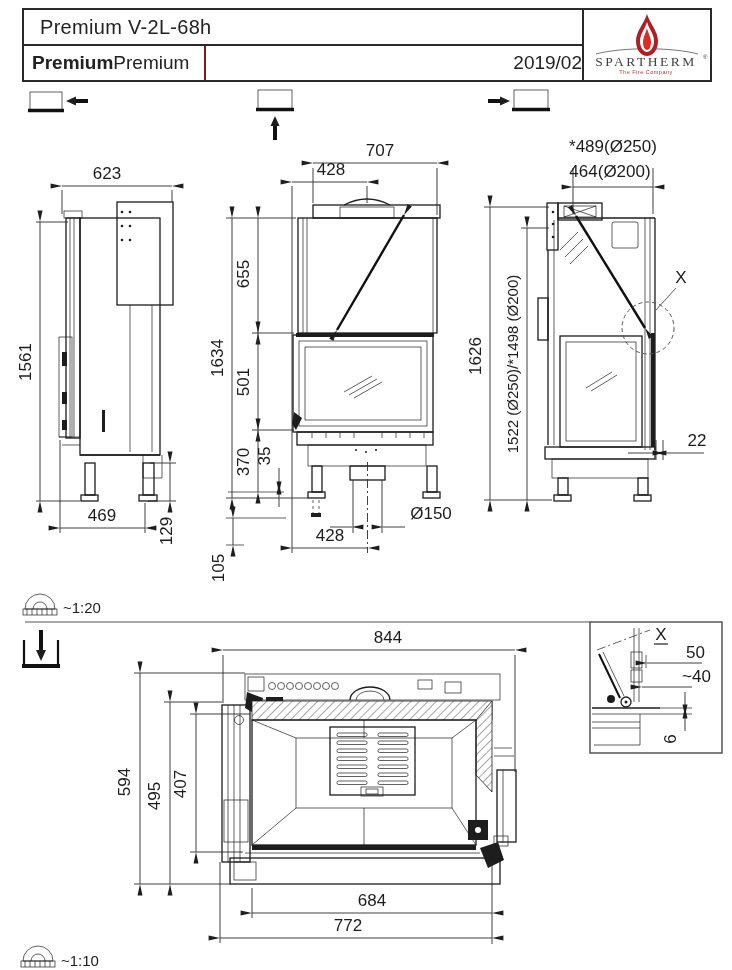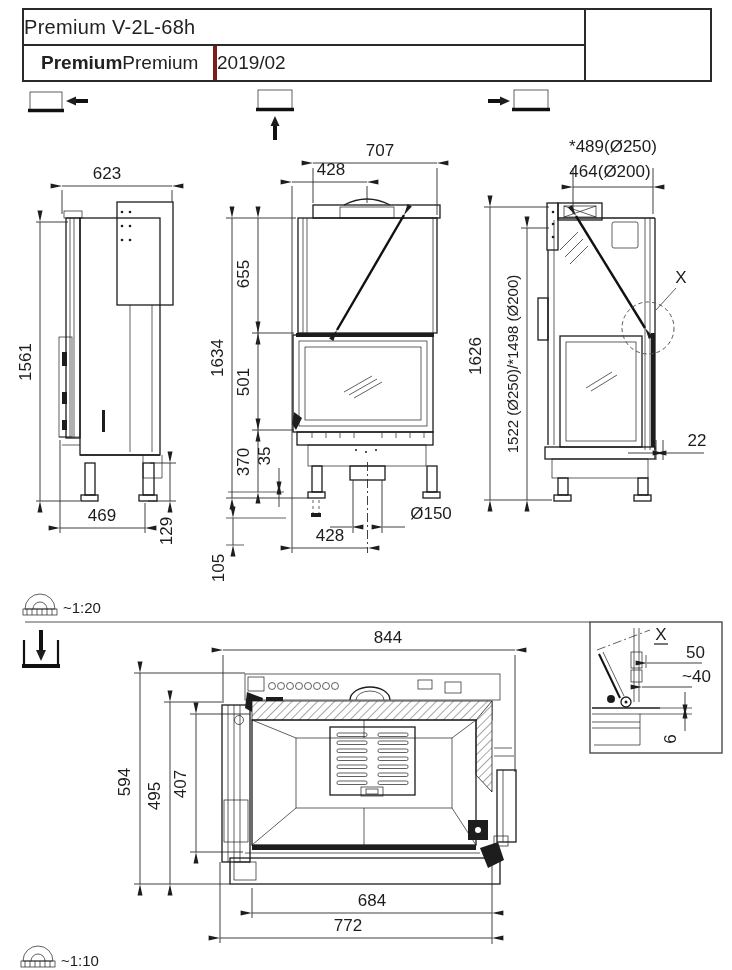--- a/index.html
+++ b/index.html
@@ -3,26 +3,26 @@
 <meta charset="utf-8">
 <style>
   html,body{margin:0;padding:0;background:#fff}
   .page{position:relative;width:732px;height:970px;background:#ffffff;
         font-family:"Liberation Sans",sans-serif;overflow:hidden}
   
   .tblock{position:absolute;left:22px;top:8px;width:686px;height:70px;
           border:2px solid #2a2a2a;display:flex;background:#fff}
   .t-left{width:560px;border-right:2px solid #2a2a2a;display:flex;flex-direction:column}
   .t-row1{height:34px;border-bottom:2px solid #2a2a2a;display:flex;align-items:center;
-          padding-left:0;font-size:20px;color:#222;letter-spacing:.3px}
+          padding-left:16px;font-size:20px;color:#222;letter-spacing:.3px}
   .t-row2{flex:1;display:flex}
   .t-cell{display:flex;align-items:center;font-size:19px;color:#222}
-  .c1{width:172px;padding-left:17px;border-right:4px solid #7f1d1d}
+  .c1{width:172px;padding-left:8px;border-right:2px solid #7f1d1d}
   .c2{width:186px;justify-content:center;border-right:2px solid #2a2a2a}
-  .c3{flex:1;justify-content:flex-start}
+  .c3{flex:1;justify-content:flex-end}
   .bold{font-weight:bold}
   .t-logo{flex:1;position:relative}
   
   svg.draw{position:absolute;left:0;top:0}
   .ol{fill:none;stroke:#1d1d1d;stroke-width:1.3}
   .tl{fill:none;stroke:#1d1d1d;stroke-width:.7}
   .dl{fill:none;stroke:#2b2b2b;stroke-width:.9}
   .fd{fill:#1d1d1d;stroke:none}
   .thk{fill:none;stroke:#111;stroke-width:2.4}
   .hatched{fill:url(#hatch);stroke:#1d1d1d;stroke-width:.8}
@@ -45,20 +45,31 @@
         </div>
       <div class="t-row2">
         <div class="t-cell c1">
           <span class="bold">Premium</span>
             <span>Premium</span>
         </div>
         <div class="t-cell c3">
             <span>2019/02</span>
           </div>
       </div>
+    </div>
+    <div class="t-logo">
+      <svg width="126" height="66" viewBox="0 0 126 66">
+        <path d="M12,44 C38,37 88,37 114,44" fill="none" stroke="#666" stroke-width="0.9"></path>
+        <path d="M63,4 C60,14 52,21 52,31 C52,41 58,46 63,46 C68,46 74,41 74,31 C74,21 66,14 63,4 Z" fill="#b01d22"></path>
+        <path d="M63,12 C61,19 56,24 56,31 C56,38 60,42 63,42 C66,42 70,38 70,31 C70,24 65,19 63,12 Z" fill="#ffffff"></path>
+        <path d="M63,18 C62,23 59,27 59,32 C59,37 61,40 63,40 C65,40 67,37 67,32 C67,27 64,23 63,18 Z" fill="#da2c23"></path>
+        <text x="62" y="56" text-anchor="middle" style="font-family:'Liberation Serif',serif;font-size:13.5px;letter-spacing:2.5px;fill:#3f3f3f">SPARTHERM</text>
+        <text x="119" y="49" style="font-size:6px;fill:#3f3f3f">®</text>
+        <text x="62" y="64" text-anchor="middle" style="font-size:5.5px;letter-spacing:.5px;fill:#b23a31">The Fire Company</text>
+      </svg>
     </div>
   </div>
 
   <svg class="draw" width="732" height="970" viewBox="0 0 732 970">
     <defs>
       <marker id="ar" markerUnits="userSpaceOnUse" markerWidth="13" markerHeight="8" refX="0.6" refY="3" orient="auto-start-reverse">
         <path d="M0.6,3 L12,0.5 L12,5.5 Z" fill="#1d1d1d"></path>
       </marker>
       <pattern id="hatch" width="6" height="6" patternUnits="userSpaceOnUse" patternTransform="rotate(45)">
         <rect width="6" height="6" fill="#ffffff"></rect>

